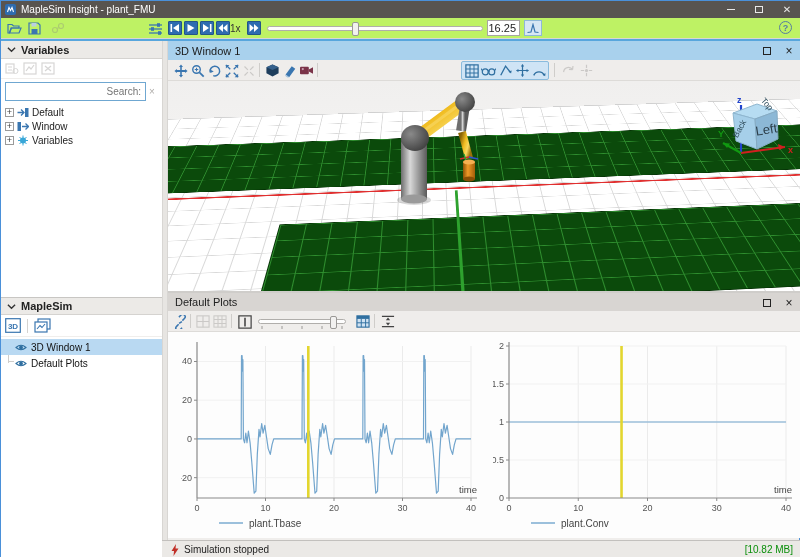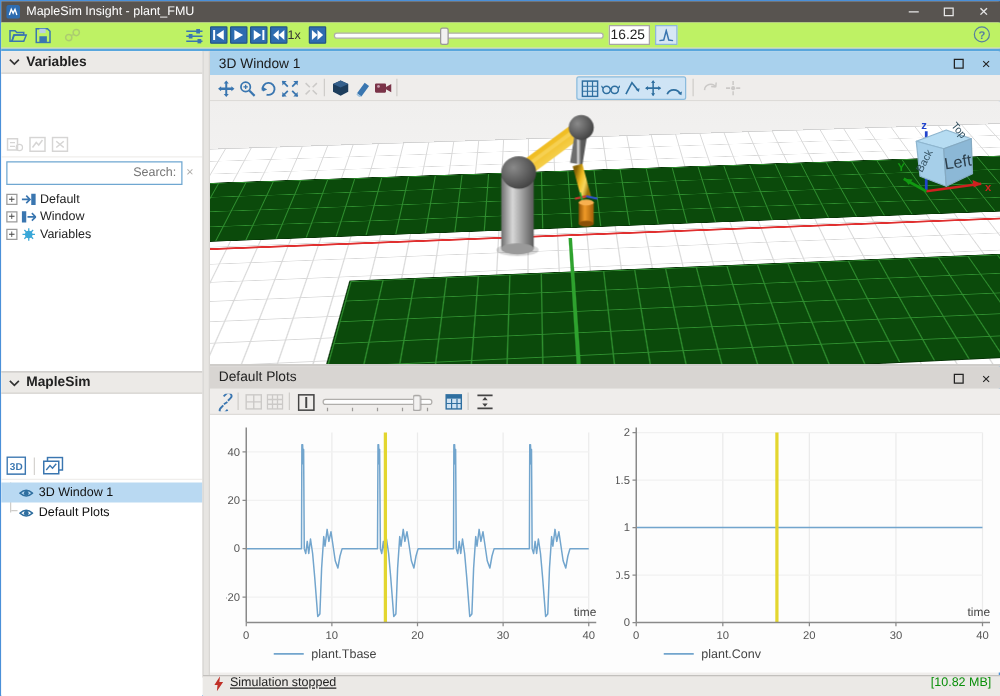--- a/index.html
+++ b/index.html
@@ -30,21 +30,21 @@
   #help-btn { position:absolute; right:9px; top:3px; width:13px; height:13px; border:1.4px solid #577ea0; border-radius:50%;
               color:#577ea0; font-size:9px; font-weight:bold; display:flex; align-items:center; justify-content:center; }
 
   #accent-line { position:absolute; left:0; top:38px; width:800px; height:2px; background:#58a6dd; }
 
   
   #sidebar { position:absolute; left:0; top:40px; width:161px; height:517px; background:#fff; }
   .panel-header { position:relative; width:100%; height:18px; background:#eceae7; border-bottom:1px solid #d5d3d0;
                   display:flex; align-items:center; font-size:11px; font-weight:bold; color:#222; }
   .panel-header svg { margin:0 5px 0 6px; }
-  .mini-toolbar { position:relative; width:100%; height:20px; display:flex; align-items:center; padding-left:4px; gap:4px; border-bottom:1px solid #f0eeec;margin-top:47px; }
+  .mini-toolbar { position:relative; width:100%; height:20px; display:flex; align-items:center; padding-left:4px; gap:4px; border-bottom:1px solid #f0eeec; }
   #search-row { position:relative; margin:3px 4px 2px 4px; display:flex; align-items:center; }
   #search-input { width:141px; height:19px; border:1px solid #6fa7d1; background:#fff; font-size:10px; color:#999; padding:0 4px;
                   font-family:"Liberation Sans",sans-serif;text-align:right; }
   #search-clear { margin-left:3px; color:#b0aeab; font-size:10px; }
   .tree { padding:3px 0 0 4px; }
   .tree-item { display:flex; align-items:center; height:13px; font-size:10px; color:#222; margin-bottom:1px; }
   .plusbox { width:9px; height:9px; border:1px solid #9a9a9a; background:#fff; color:#444; font-size:9px; line-height:7px; text-align:center; margin-right:3px; flex:none; }
   .tree-item .ticon { margin-right:3px; flex:none; display:flex; }
   #windows-panel { position:absolute; left:0; top:256px; width:161px; }
   .win-item { position:relative; display:flex; align-items:center; height:16px; font-size:10px; color:#111; padding-left:14px; }
@@ -89,21 +89,21 @@
 
   
   #plots-title { position:absolute; left:167px; top:292px; width:633px; height:18px; background:#d8d5d2; display:flex; align-items:center;
                  font-size:11px; color:#222; padding-left:7px; }
   #plots-toolbar { position:absolute; left:167px; top:310px; width:633px; height:21px; background:#efedeb; border-bottom:1px solid #dddbd8; }
   #plots-area { position:absolute; left:167px; top:331px; width:633px; height:206px; background:#fdfdfd; }
   .chart-svg { position:absolute; top:5px; }
 
   
   #statusbar { position:absolute; left:161px; top:539px; width:639px; height:18px; background:#ebe9e6; border-top:1px solid #c2c0bd;
-               display:flex; align-items:flex-start; font-size:10px; color:#222;text-decoration:underline; }
+               display:flex; align-items:center; font-size:10px; color:#222; }
   #statusbar .bolt { margin:0 5px 0 9px; display:flex; }
   #mem-label { position:absolute; right:8px; color:#0a8f0a; font-size:10px; }
 
   text { font-family:"Liberation Sans",sans-serif; }
 </style>
 </head>
 <body>
 
 <div id="app">
 

